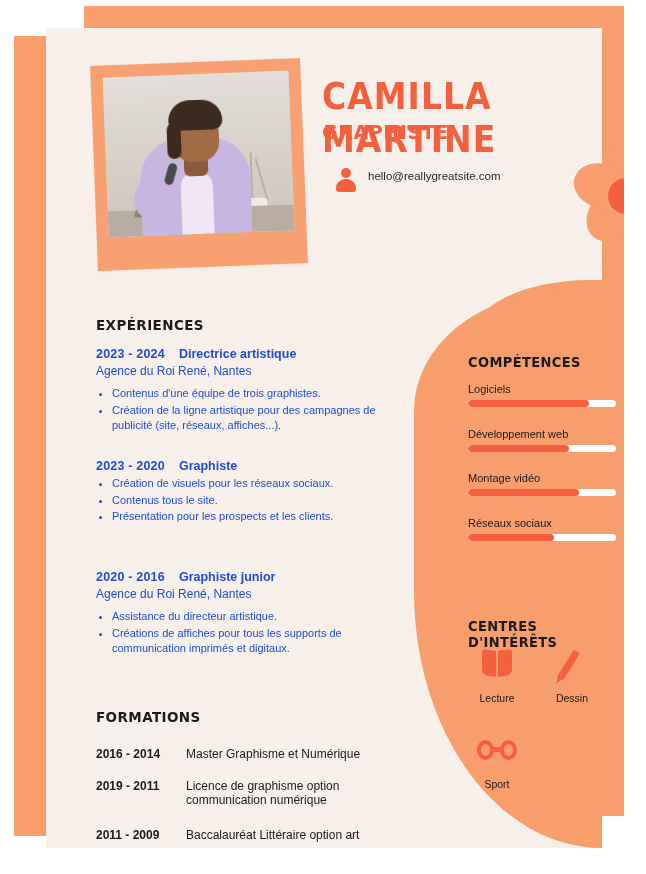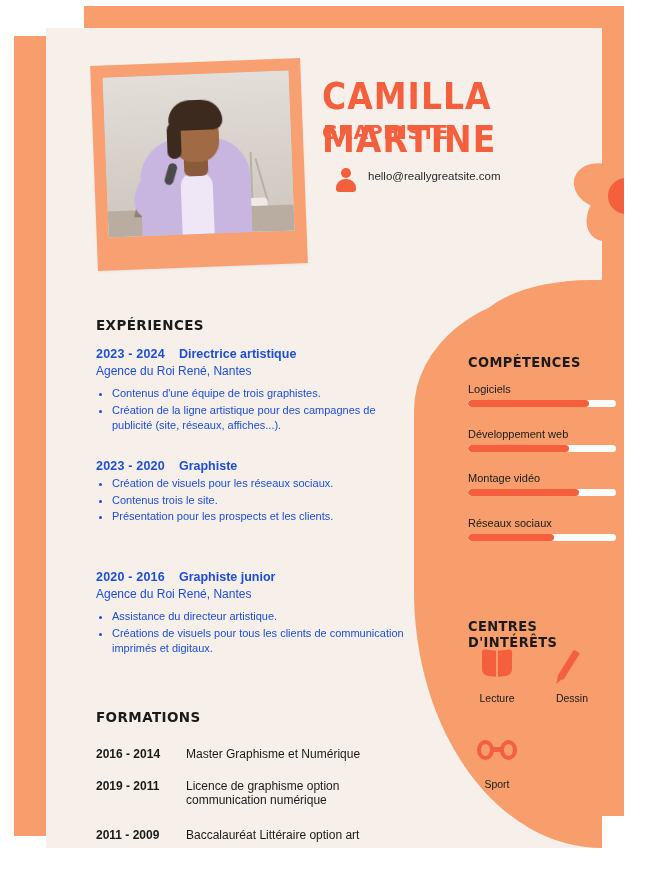--- a/index.html
+++ b/index.html
@@ -381,33 +381,33 @@
       <li>Création de la ligne artistique pour des campagnes de publicité (site, réseaux, affiches...).</li>
     </ul>
   </div>
 
   <div class="exp-block" style="top:459px;">
     <div class="exp-head">
       <span class="date">2023 - 2020</span><span class="title">Graphiste</span>
     </div>
     <ul class="exp-list">
       <li>Création de visuels pour les réseaux sociaux.</li>
-      <li>Contenus trois le site.</li>
+      <li>Contenus tous le site.</li>
       <li>Présentation pour les prospects et les clients.</li>
     </ul>
   </div>
 
   <div class="exp-block" style="top:570px;">
     <div class="exp-head">
       <span class="date">2020 - 2016</span><span class="title">Graphiste junior</span>
     </div>
     <div class="exp-sub">Agence du Roi René, Nantes</div>
     <ul class="exp-list">
       <li>Assistance du directeur artistique.</li>
-      <li>Créations de visuels pour tous les clients de communication imprimés et digitaux.</li>
+      <li>Créations de affiches pour tous les supports de communication imprimés et digitaux.</li>
     </ul>
   </div>
 
   <div class="sec-title" style="left:96px; top:708px;">FORMATIONS</div>
 
   <div class="form-row" style="top:747px;">
     <span class="fdate">2016 - 2014</span><span class="fdesc">Master Graphisme et Numérique</span>
   </div>
   <div class="form-row" style="top:779px;">
     <span class="fdate">2019 - 2011</span><span class="fdesc">Licence de graphisme option communication numérique</span>

